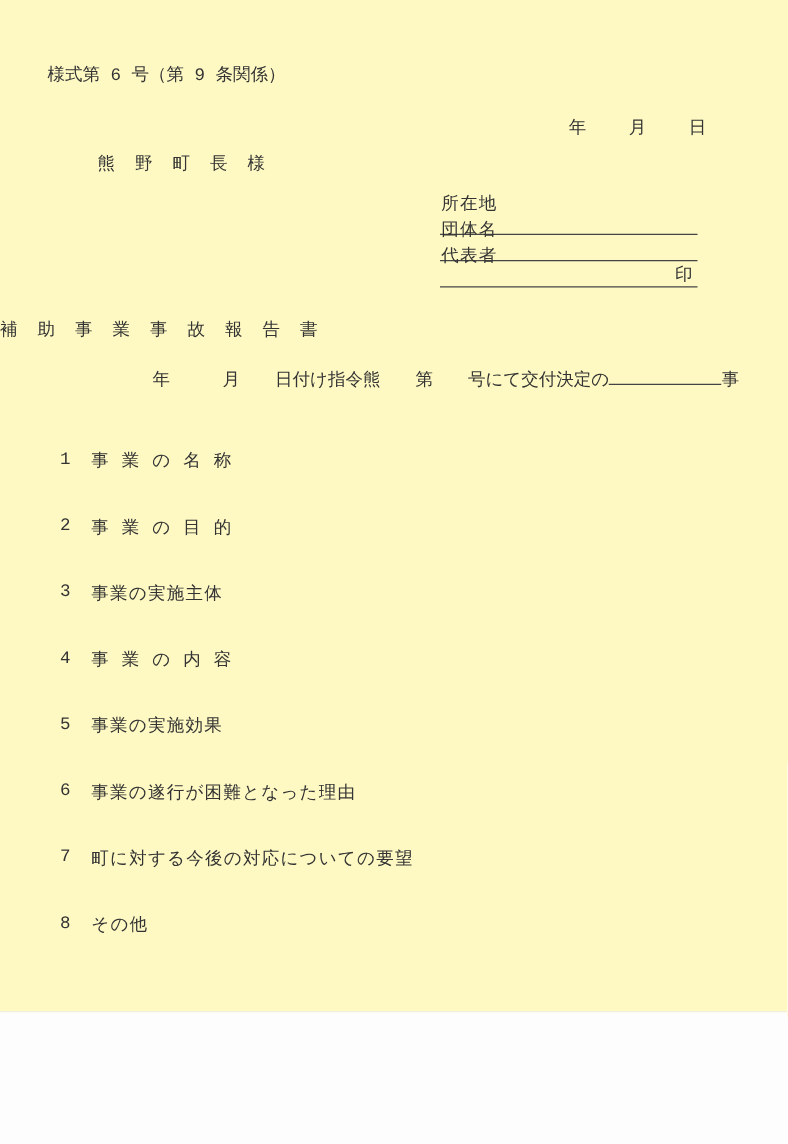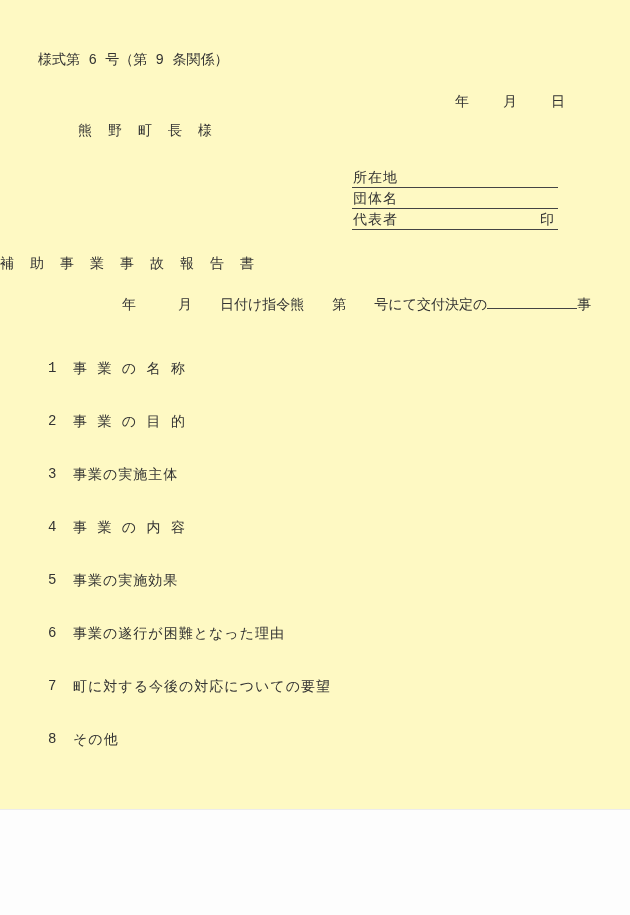--- a/index.html
+++ b/index.html
@@ -17,21 +17,21 @@
   .abs { position: absolute; white-space: nowrap; }
 
   .form-number { left: 38px; top: 51px; }
 
   .date-line { left: 455px; top: 93px; display: flex; gap: 34px; }
 
   .addressee { left: 38px; top: 122px; letter-spacing: 1px; margin-left: 40px; }
 
   .sig-block { left: 352px; top: 167px; width: 206px; }
   .sig-row { position: relative; height: 21px; border-bottom: 1px solid #444; }
-  .sig-label { position: absolute; left: 1px; bottom: 0; letter-spacing: 1px; text-align: center; }
+  .sig-label { position: absolute; left: 1px; bottom: 15px; letter-spacing: 1px; text-align: center; }
   .seal { position: absolute; right: 4px; bottom: 0; }
 
   .doc-title { left: 0; top: 255px; width: 630px; text-align: left; letter-spacing: 1px; }
 
   .paragraph { left: 38px; top: 294px; width: 556px; line-height: 22px; white-space: normal; }
   .para-line1 { white-space: nowrap; }
   .blank {
     display: inline-block;
     width: 90px;
     height: 14px;

